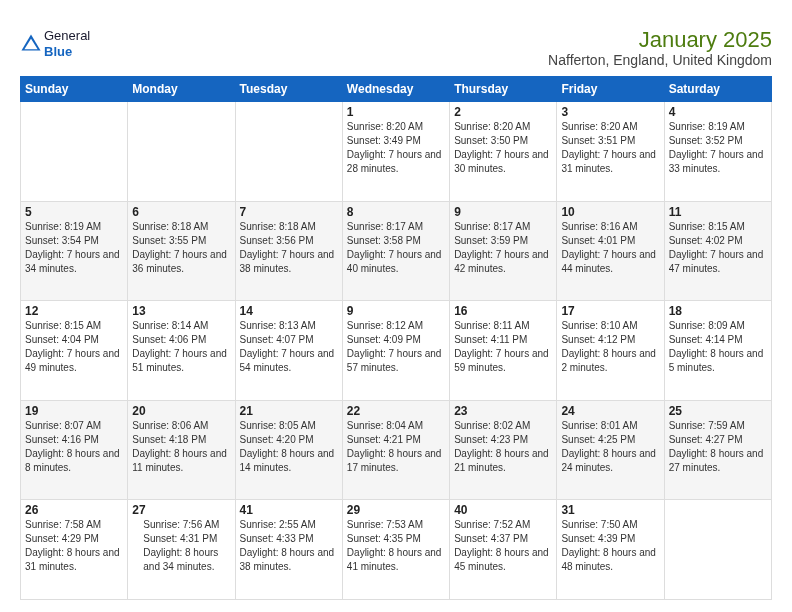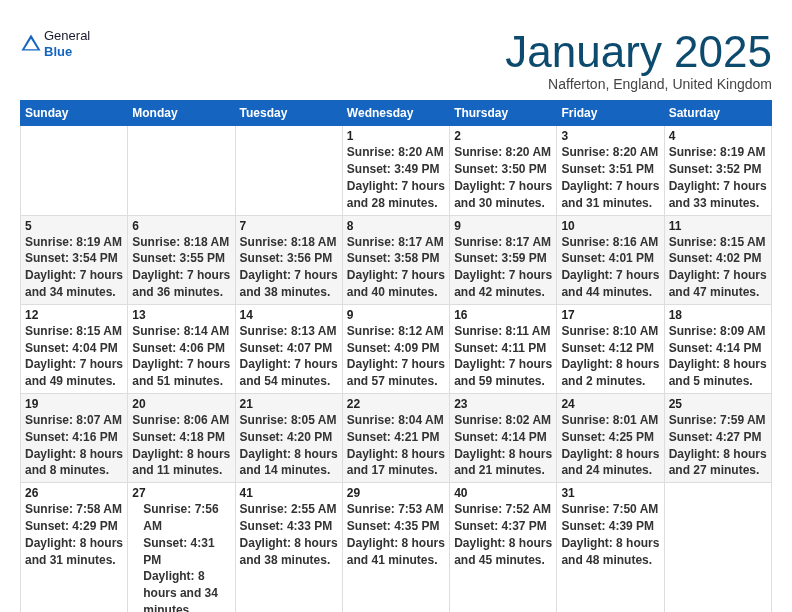--- a/index.html
+++ b/index.html
@@ -36,23 +36,23 @@
     .logo-text .general { display: block; }
     .logo-text .blue { color: #1565c0; font-weight: bold; display: block; }
     .logo-icon {
       width: 22px;
       height: 22px;
     }
     .title-block {
       text-align: right;
     }
     .main-title {
-      font-size: 44px;
+      font-size: 22px;
       font-weight: normal;
-      color: #0c4a6e;
+      color: #4d7c0f;
       line-height: 1.1;
     }
     .subtitle {
       font-size: 14px;
       color: #444;
     }
     .calendar {
       border: 1px solid #ccc;
       border-collapse: collapse;
       width: 100%;
@@ -81,24 +81,23 @@
       background: #f5f5f5;
     }
     .day-num {
       font-size: 12px;
       font-weight: bold;
       color: #222;
       display: block;
       margin-bottom: 1px;
     }
     .day-info {
-      font-size: 12px;
+      font-size: 10px;
       color: #333;
       line-height: 1.4;
-      font-weight: bold;
     }
     .empty-cell {
       background: #fff !important;
     }
   </style>
 </head>
 <body>
 
 <div class="page">
   <div class="header">
@@ -269,21 +268,21 @@
           </td>
           <td>
             <span class="day-num">22</span>
             <div class="day-info" style="white-space: pre-line;">Sunrise: 8:04 AM
 Sunset: 4:21 PM
 Daylight: 8 hours and 17 minutes.</div>
           </td>
           <td>
             <span class="day-num">23</span>
             <div class="day-info" style="white-space: pre-line;">Sunrise: 8:02 AM
-Sunset: 4:14 PM
+Sunset: 4:23 PM
 Daylight: 8 hours and 21 minutes.</div>
           </td>
           <td>
             <span class="day-num">24</span>
             <div class="day-info" style="white-space: pre-line;">Sunrise: 8:01 AM
 Sunset: 4:25 PM
 Daylight: 8 hours and 24 minutes.</div>
           </td>
           <td>
             <span class="day-num">25</span>

